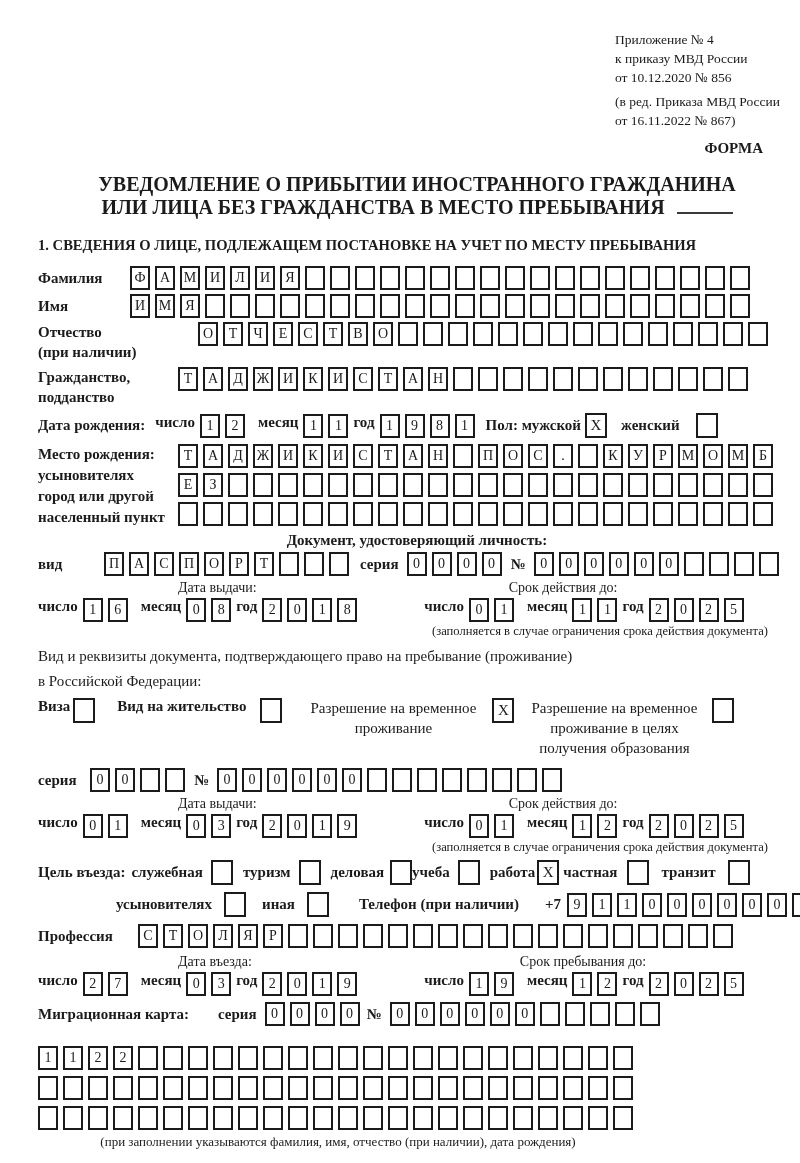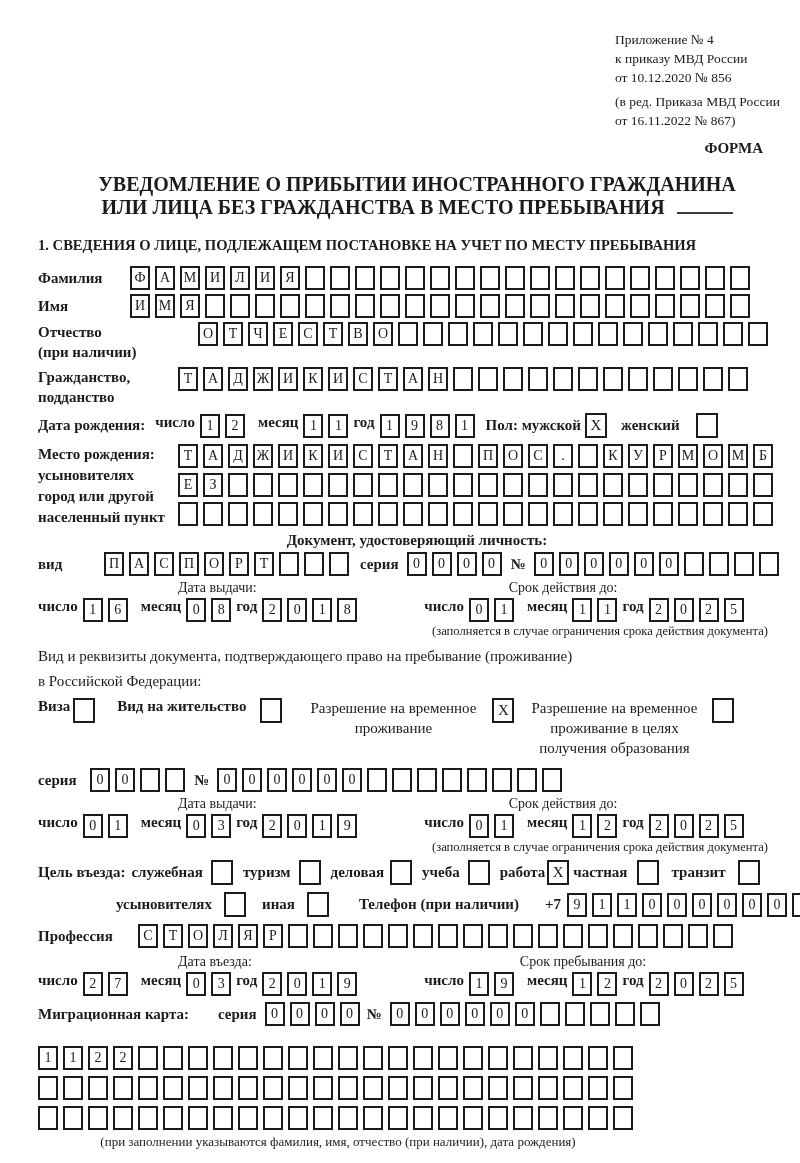--- a/index.html
+++ b/index.html
@@ -506,21 +506,21 @@
     <div class="note">(заполняется в случае ограничения срока действия документа)</div>
 
     <div class="row" style="margin-bottom:7px">
       <span class="lbl">Цель въезда:</span>
       <span class="lbl" style="margin-left:6px">служебная</span>
       <span class="cbx" style="margin-left:8px"></span>
       <span class="lbl" style="margin-left:10px">туризм</span>
       <span class="cbx" style="margin-left:8px"></span>
       <span class="lbl" style="margin-left:10px">деловая</span>
       <span class="cbx" style="margin-left:6px"></span>
-      <span class="lbl" style="margin-left:10px">учеба</span>
+      <span class="lbl" style="">учеба</span>
       <span class="cbx" style="margin-left:8px"></span>
       <span class="lbl" style="margin-left:10px">работа</span>
       <span class="cbx" style="margin-left:2px">X</span>
       <span class="lbl" style="margin-left:4px">частная</span>
       <span class="cbx" style="margin-left:10px"></span>
       <span class="lbl" style="margin-left:12px">транзит</span>
       <span class="cbx" style="margin-left:12px"></span>
     </div>
 
     <div class="row" style="margin-bottom:7px">

